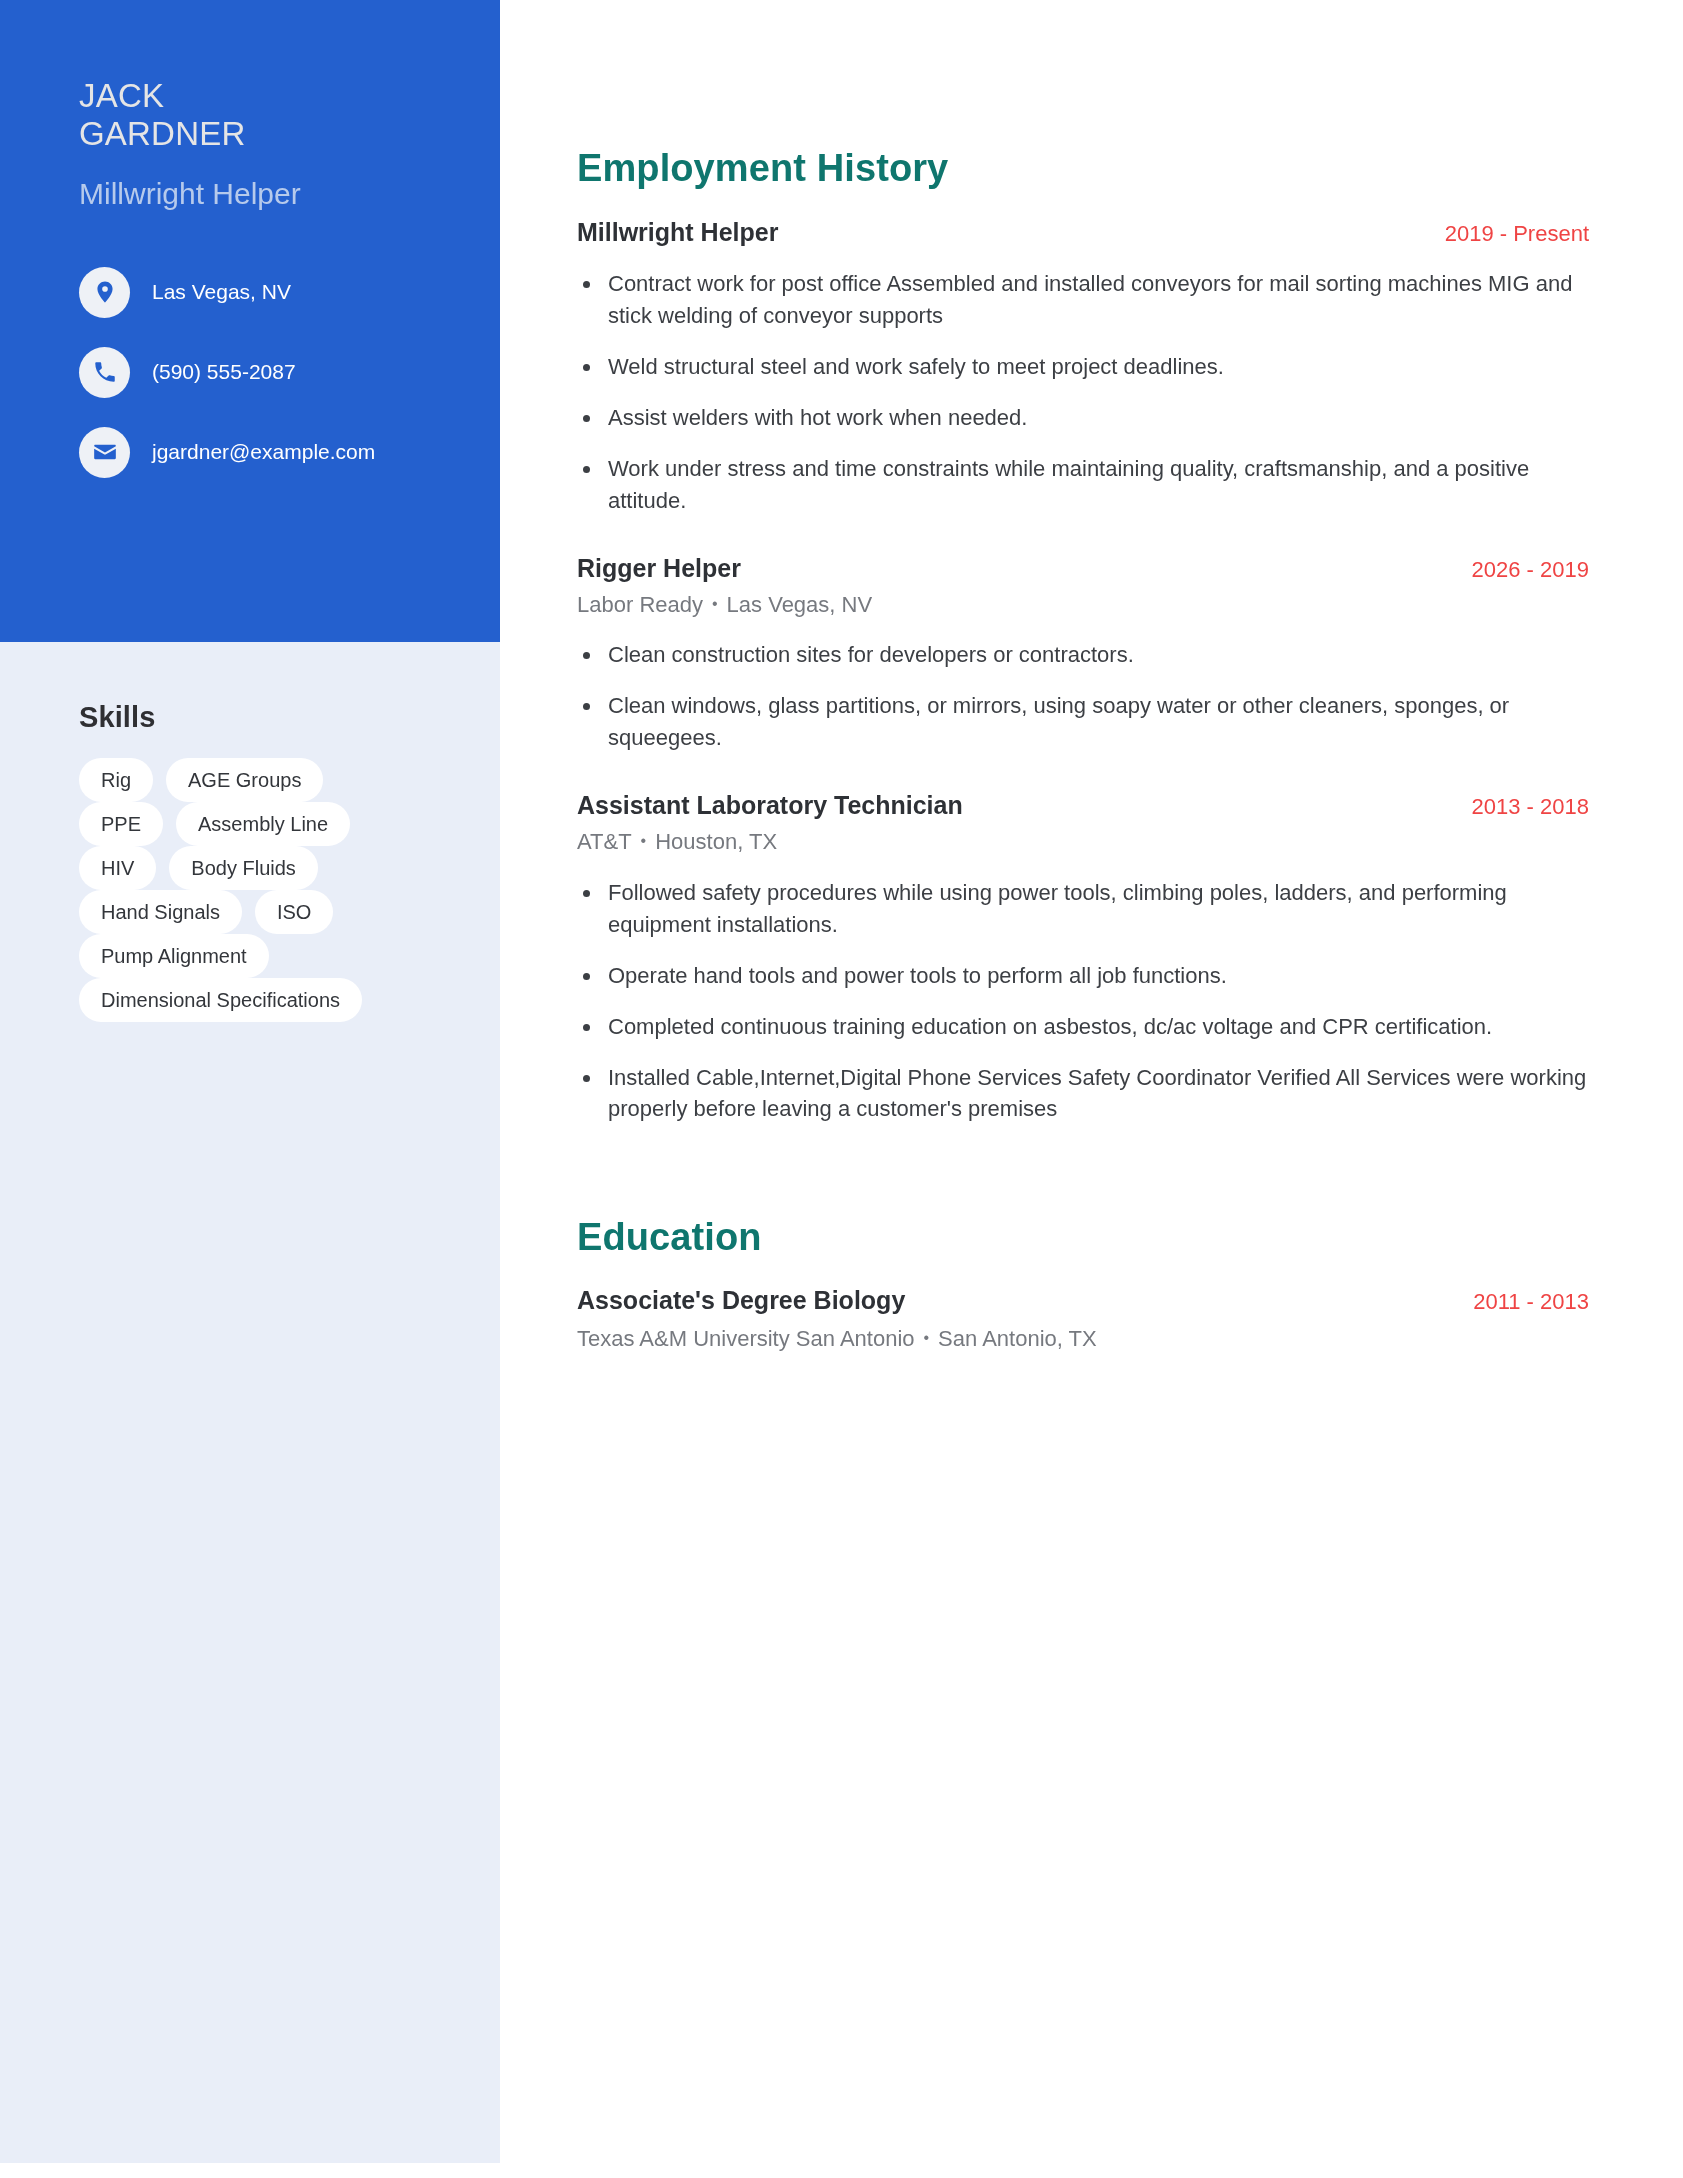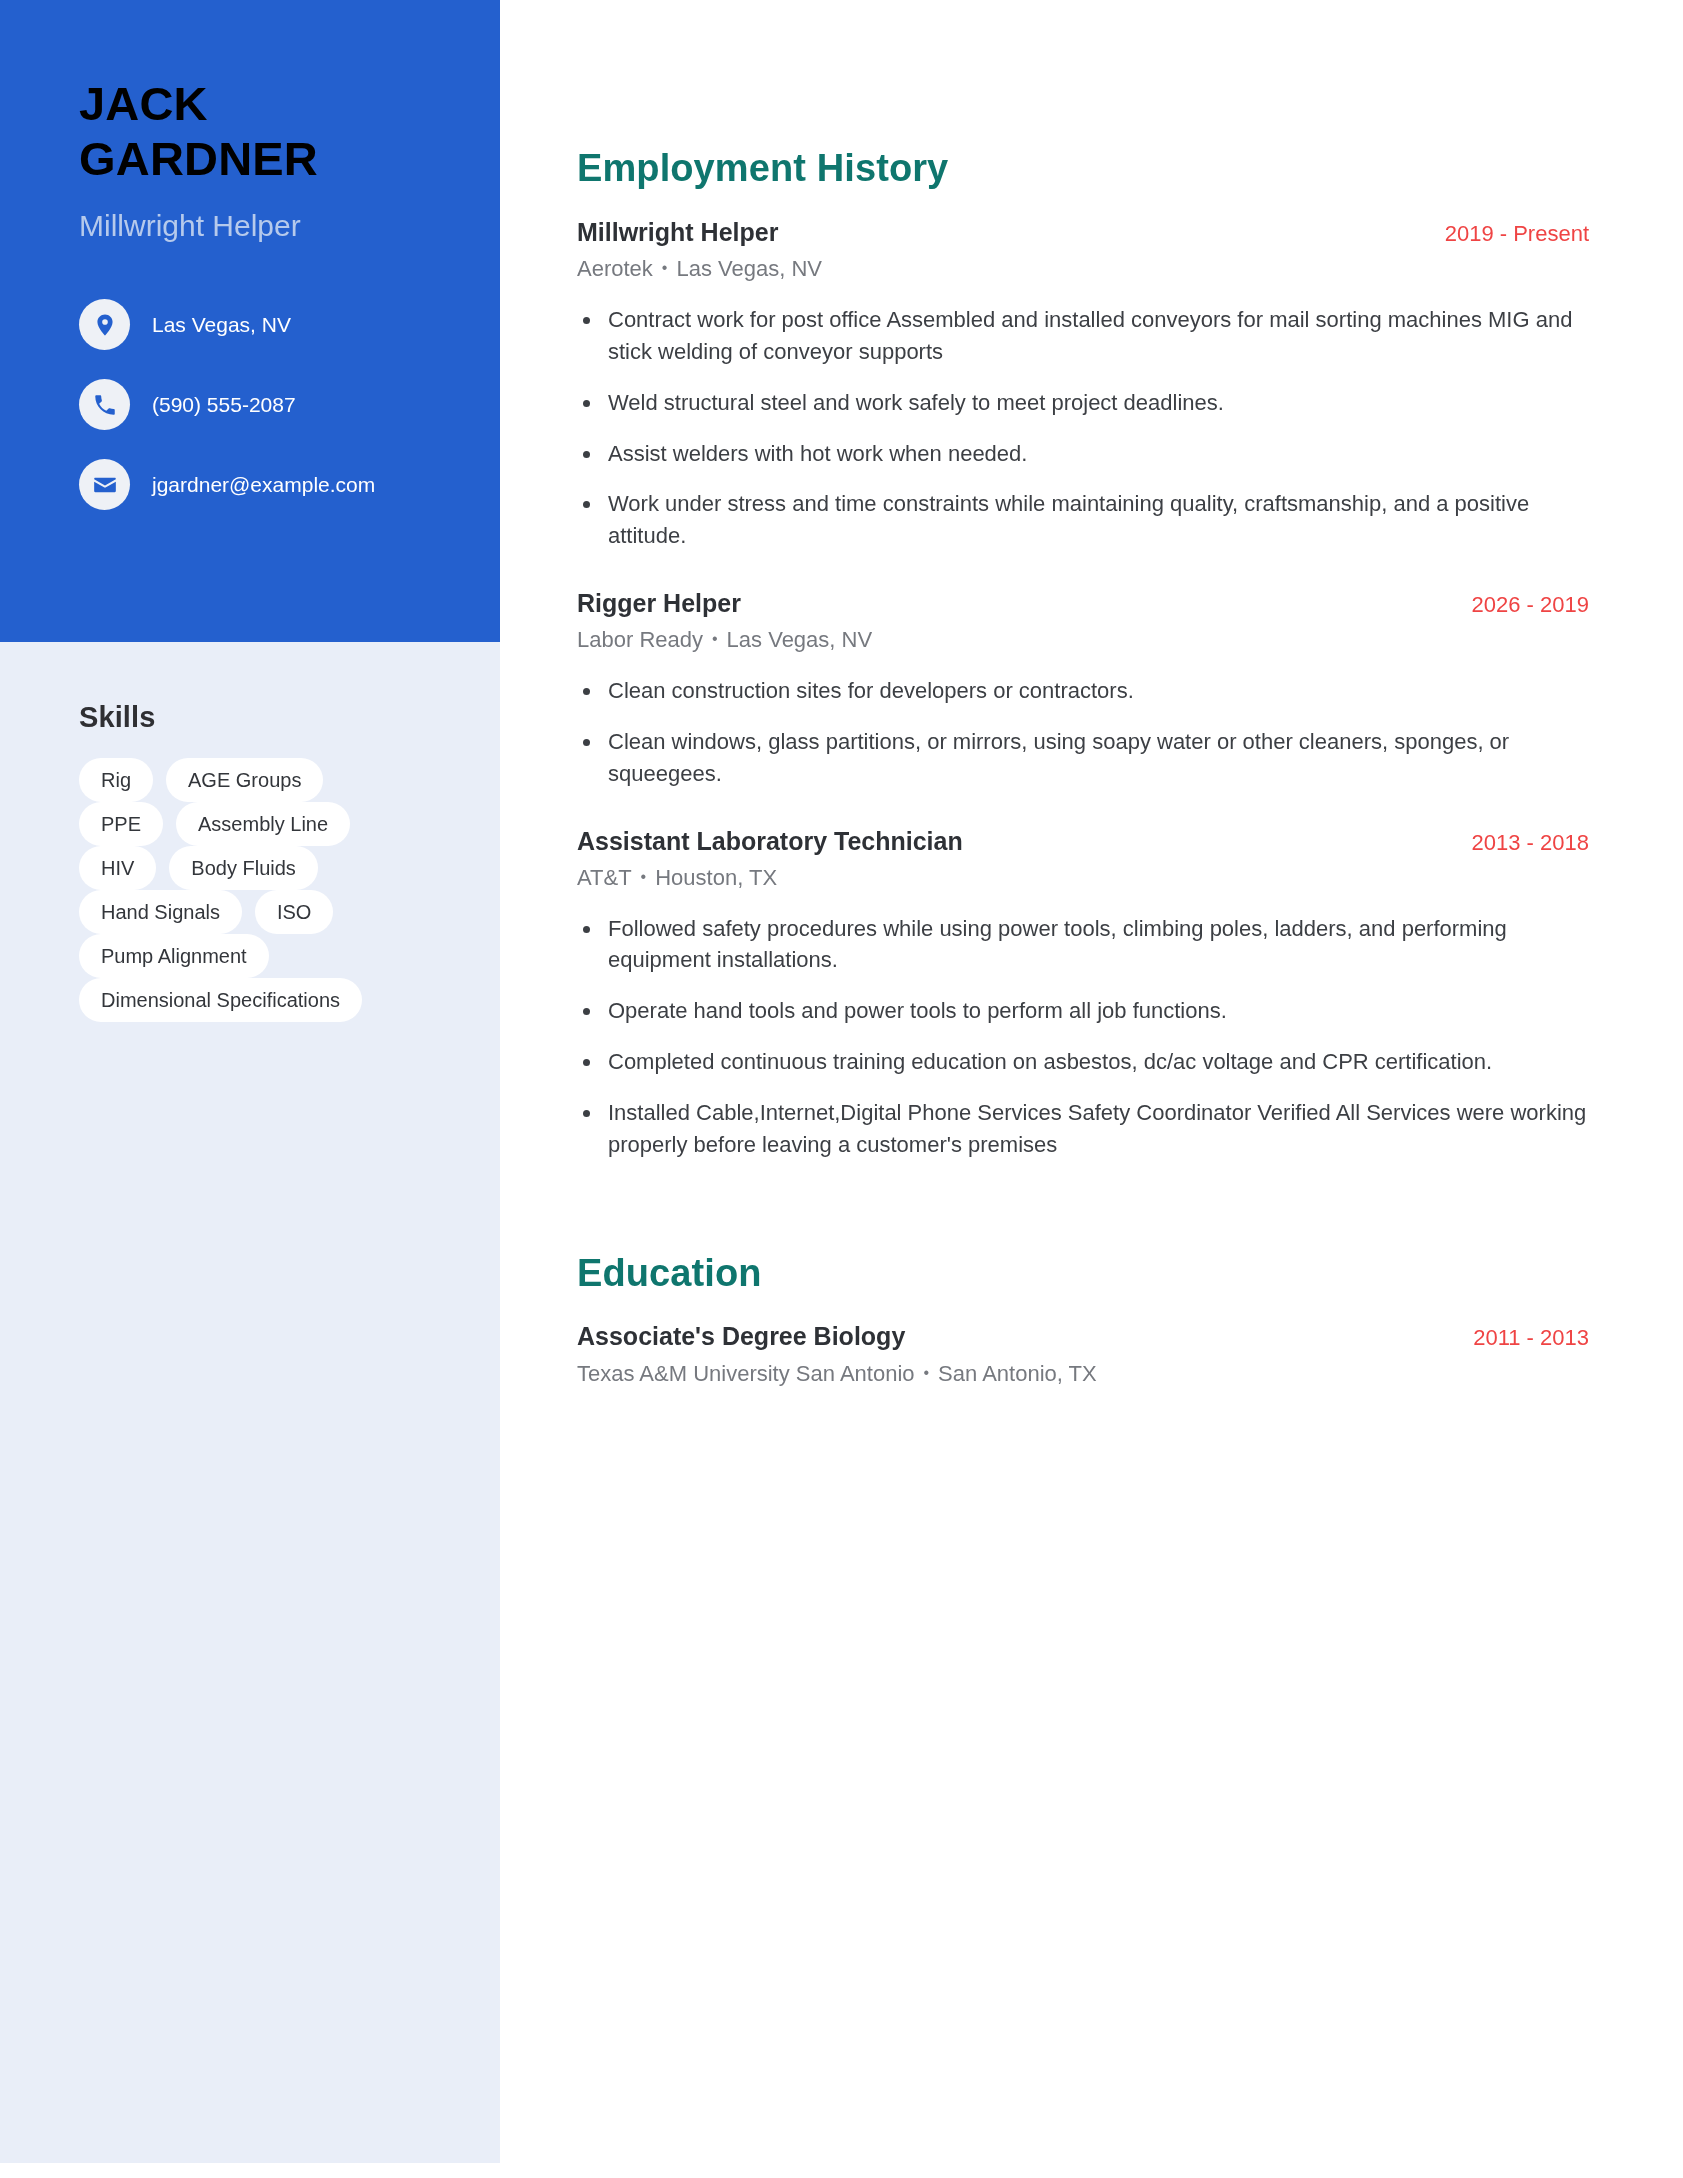--- a/index.html
+++ b/index.html
@@ -34,23 +34,23 @@
     position: absolute;
     left: 0;
     top: 0;
     width: 500px;
     height: 642px;
     background: #2460ce;
     padding: 77px 59px 0 79px;
   }
 
   .full-name {
-    color: #000000;
-    font-size: 47px;
-    font-weight: bold;
+    color: #e5e5e5;
+    font-size: 33px;
+    font-weight: normal;
     line-height: 1.16;
     letter-spacing: 0.2px;
   }
 
   .job-subtitle {
     margin-top: 22px;
     color: #b6caec;
     font-size: 30px;
     font-weight: 400;
     line-height: 1.2;
@@ -277,23 +277,20 @@
 
   <main class="main">
 
     <h2 class="section-title">Employment History</h2>
 
     <section class="entry-block">
       <div class="entry-head">
         <span class="entry-role">Millwright Helper</span>
         <span class="entry-dates">2019 - Present</span>
       </div>
-      <div class="entry-meta">
-        <span>Aerotek</span><span class="sep">•</span><span>Las Vegas, NV</span>
-      </div>
       <ul class="bullets">
         <li>Contract work for post office Assembled and installed conveyors for mail sorting machines MIG and stick welding of conveyor supports</li>
         <li>Weld structural steel and work safely to meet project deadlines.</li>
         <li>Assist welders with hot work when needed.</li>
         <li>Work under stress and time constraints while maintaining quality, craftsmanship, and a positive attitude.</li>
       </ul>
     </section>
 
     <section class="entry-block">
       <div class="entry-head">

